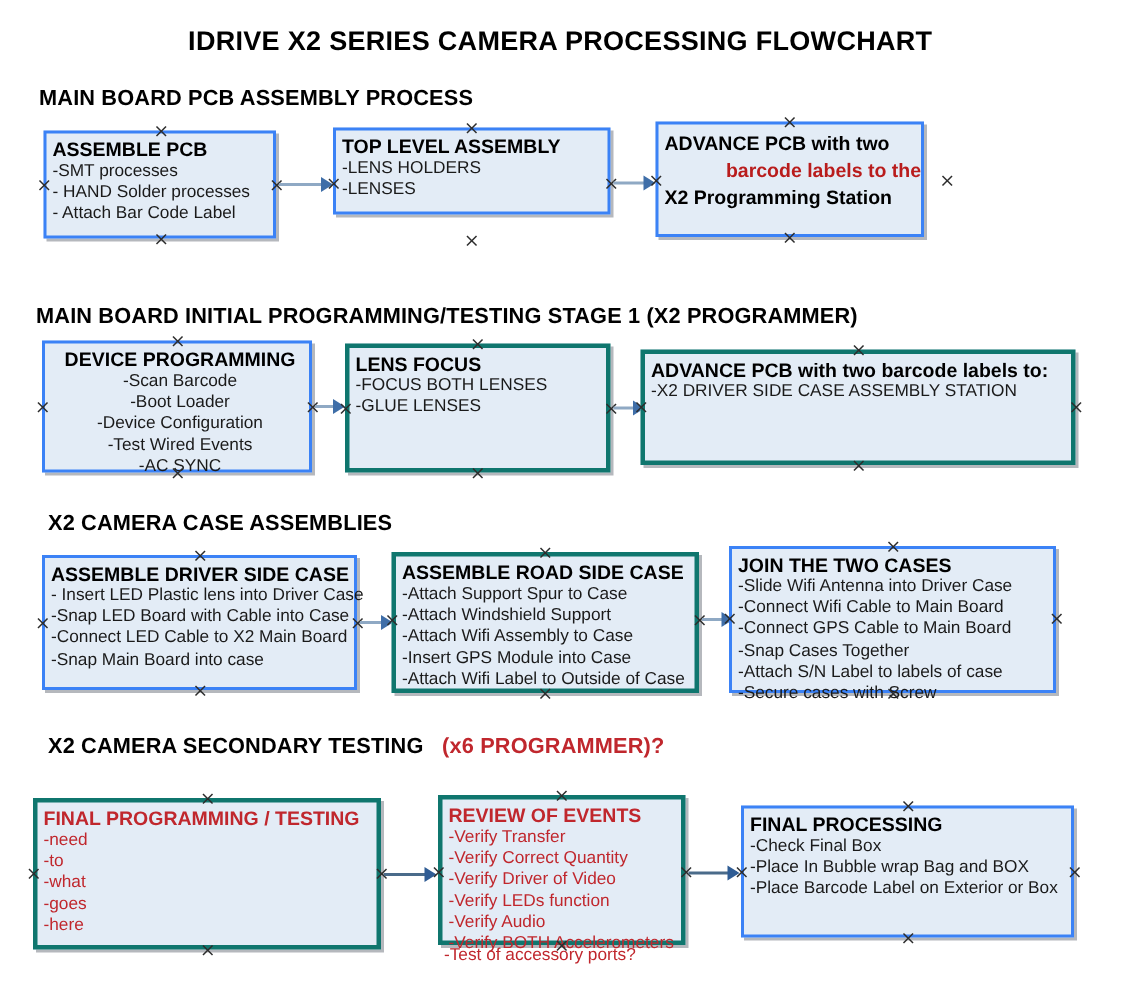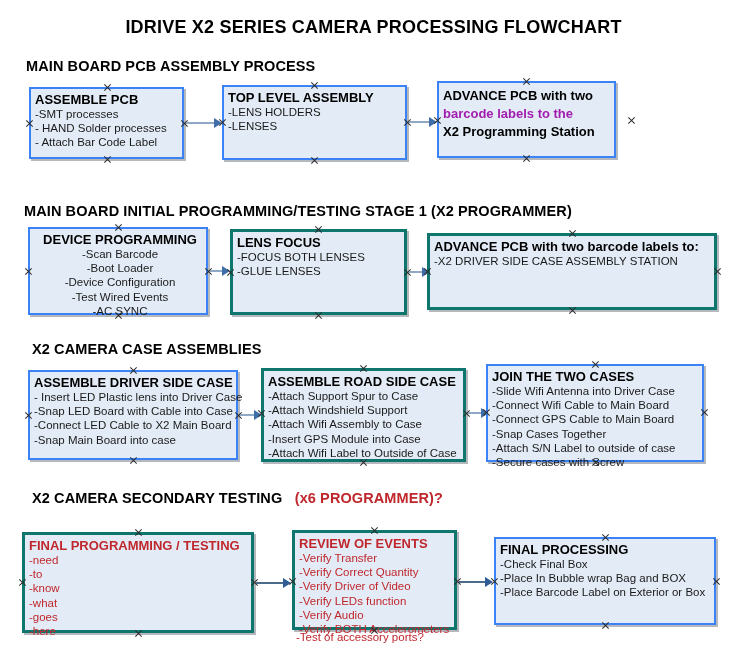--- a/index.html
+++ b/index.html
@@ -126,39 +126,39 @@
     </div>
   </div>
   <div class="xh" style="left:107px;top:87px;"></div>
   <div class="xh" style="left:107px;top:159px;"></div>
   <div class="xh" style="left:29px;top:123px;"></div>
   <div class="xh" style="left:184px;top:123px;"></div>
 
   <div class="conn" style="left:186px;top:122px;width:34px;"></div>
   <div class="arrowhead" style="left:214px;top:118px;"></div>
 
-  <div class="box" style="left:222px;top:85px;width:185px;height:75px;">
+  <div class="box" style="left:222px;top:85px;width:185px;height:58px;">
     <div class="pad">
       <div class="btitle">TOP LEVEL ASSEMBLY</div>
       <div class="bline">-LENS HOLDERS</div>
       <div class="bline">-LENSES</div>
     </div>
   </div>
   <div class="xh" style="left:314px;top:85px;"></div>
   <div class="xh" style="left:314px;top:160px;"></div>
   <div class="xh" style="left:222px;top:122px;"></div>
   <div class="xh" style="left:407px;top:122px;"></div>
 
   <div class="conn" style="left:409px;top:121px;width:26px;"></div>
   <div class="arrowhead" style="left:429px;top:117px;"></div>
 
   <div class="box" style="left:437px;top:81px;width:179px;height:77px;">
     <div class="pad" style="padding-top:4px;">
       <div class="bline" style="font-weight:bold;font-size:13px;line-height:18px;color:#000;">ADVANCE PCB with two</div>
-      <div class="bline" style="font-weight:bold;font-size:13px;line-height:18px;color:#a21caf;">barcode labels to the</div>
+      <div class="bline" style="font-weight:bold;font-size:13px;line-height:18px;color:#b91c1c;text-align:right;">barcode labels to the</div>
       <div class="bline" style="font-weight:bold;font-size:13px;line-height:18px;color:#000;"> X2 Programming Station</div>
     </div>
   </div>
   <div class="xh" style="left:526px;top:81px;"></div>
   <div class="xh" style="left:526px;top:158px;"></div>
   <div class="xh" style="left:437px;top:120px;"></div>
   <div class="xh" style="left:631px;top:120px;"></div>
 
   <div class="section-head" style="left:24px;top:203px;">
     <span>MAIN BOARD INITIAL PROGRAMMING/TESTING STAGE 1 (X2 PROGRAMMER)</span>
@@ -247,40 +247,39 @@
   <div class="conn" style="left:468px;top:412px;width:19px;"></div>
   <div class="arrowhead" style="left:481px;top:408px;"></div>
 
   <div class="box" style="left:486px;top:364px;width:218px;height:98px;">
     <div class="pad">
       <div class="btitle">JOIN THE TWO CASES</div>
       <div class="bline">-Slide Wifi Antenna into Driver Case</div>
       <div class="bline">-Connect Wifi Cable to Main Board</div>
       <div class="bline">-Connect GPS Cable to Main Board</div>
       <div class="bline">-Snap Cases Together</div>
-      <div class="bline">-Attach S/N Label to outside of case</div>
+      <div class="bline">-Attach S/N Label to labels of case</div>
       <div class="bline">-Secure cases with Screw</div>
     </div>
   </div>
   <div class="xh" style="left:595px;top:364px;"></div>
   <div class="xh" style="left:595px;top:462px;"></div>
   <div class="xh" style="left:486px;top:412px;"></div>
   <div class="xh" style="left:704px;top:412px;"></div>
 
   <div class="section-head" style="left:32px;top:490px;">
     <span>X2 CAMERA SECONDARY TESTING</span>
     <span>&nbsp;&nbsp;</span><span class="accent">(x6 PROGRAMMER)?</span>
   </div>
 
   <div class="box red gray-edge" style="left:22px;top:532px;width:232px;height:101px;">
     <div class="pad">
       <div class="btitle">FINAL PROGRAMMING / TESTING</div>
       <div class="bline">-need</div>
       <div class="bline">-to</div>
-      <div class="bline">-know</div>
       <div class="bline">-what</div>
       <div class="bline">-goes</div>
       <div class="bline">-here</div>
     </div>
   </div>
   <div class="xh" style="left:138px;top:532px;"></div>
   <div class="xh" style="left:138px;top:633px;"></div>
   <div class="xh" style="left:22px;top:582px;"></div>
   <div class="xh" style="left:254px;top:582px;"></div>
 

